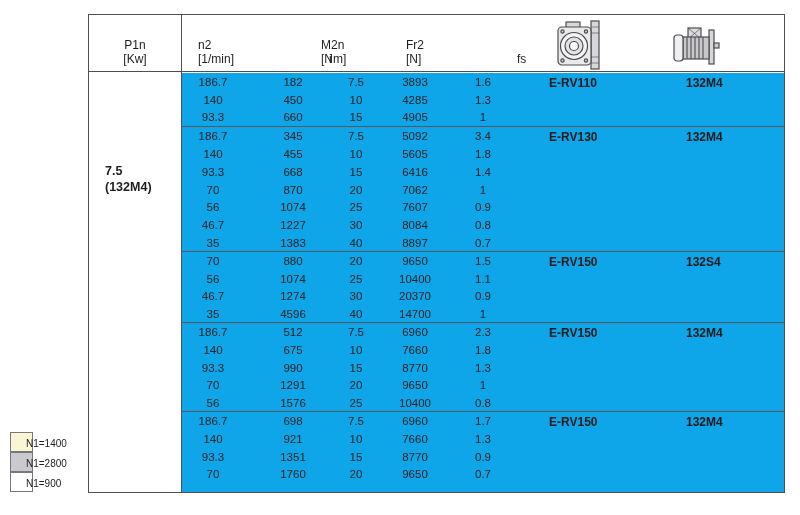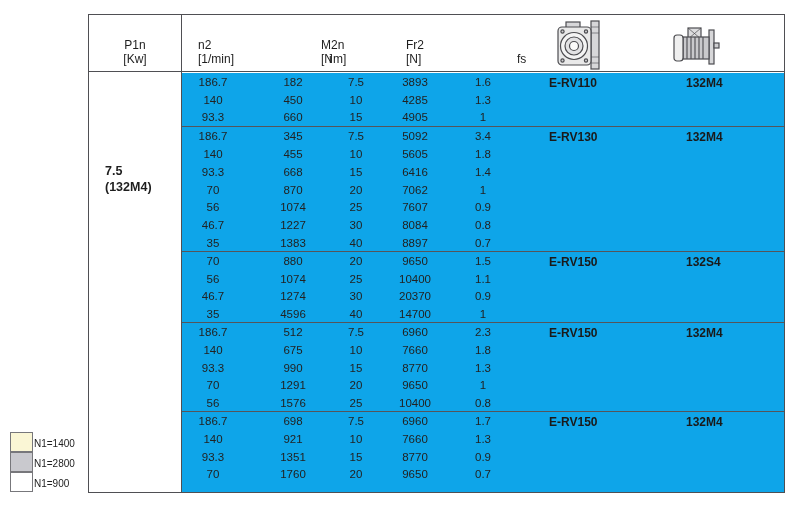--- a/index.html
+++ b/index.html
@@ -60,21 +60,21 @@
   .motor-label{left:504px;}
 
   
   .legend{position:absolute;left:10px;top:433px;}
   .legend-row{position:relative;height:20px;}
   .legend-box{
     position:absolute;left:0;top:0;width:23px;height:20px;
     border:1px solid #77777b;box-sizing:border-box;margin-top:-1px;
   }
   .legend-label{
-    position:absolute;left:24px;top:50%;transform:translateY(-50%);
+    position:absolute;left:16px;top:50%;transform:translateY(-50%);
     font-size:10px;color:#222;white-space:nowrap;
   }
 </style>
 </head>
 <body>
 
 <div class="page">
 
   <div class="table-wrap">
 

